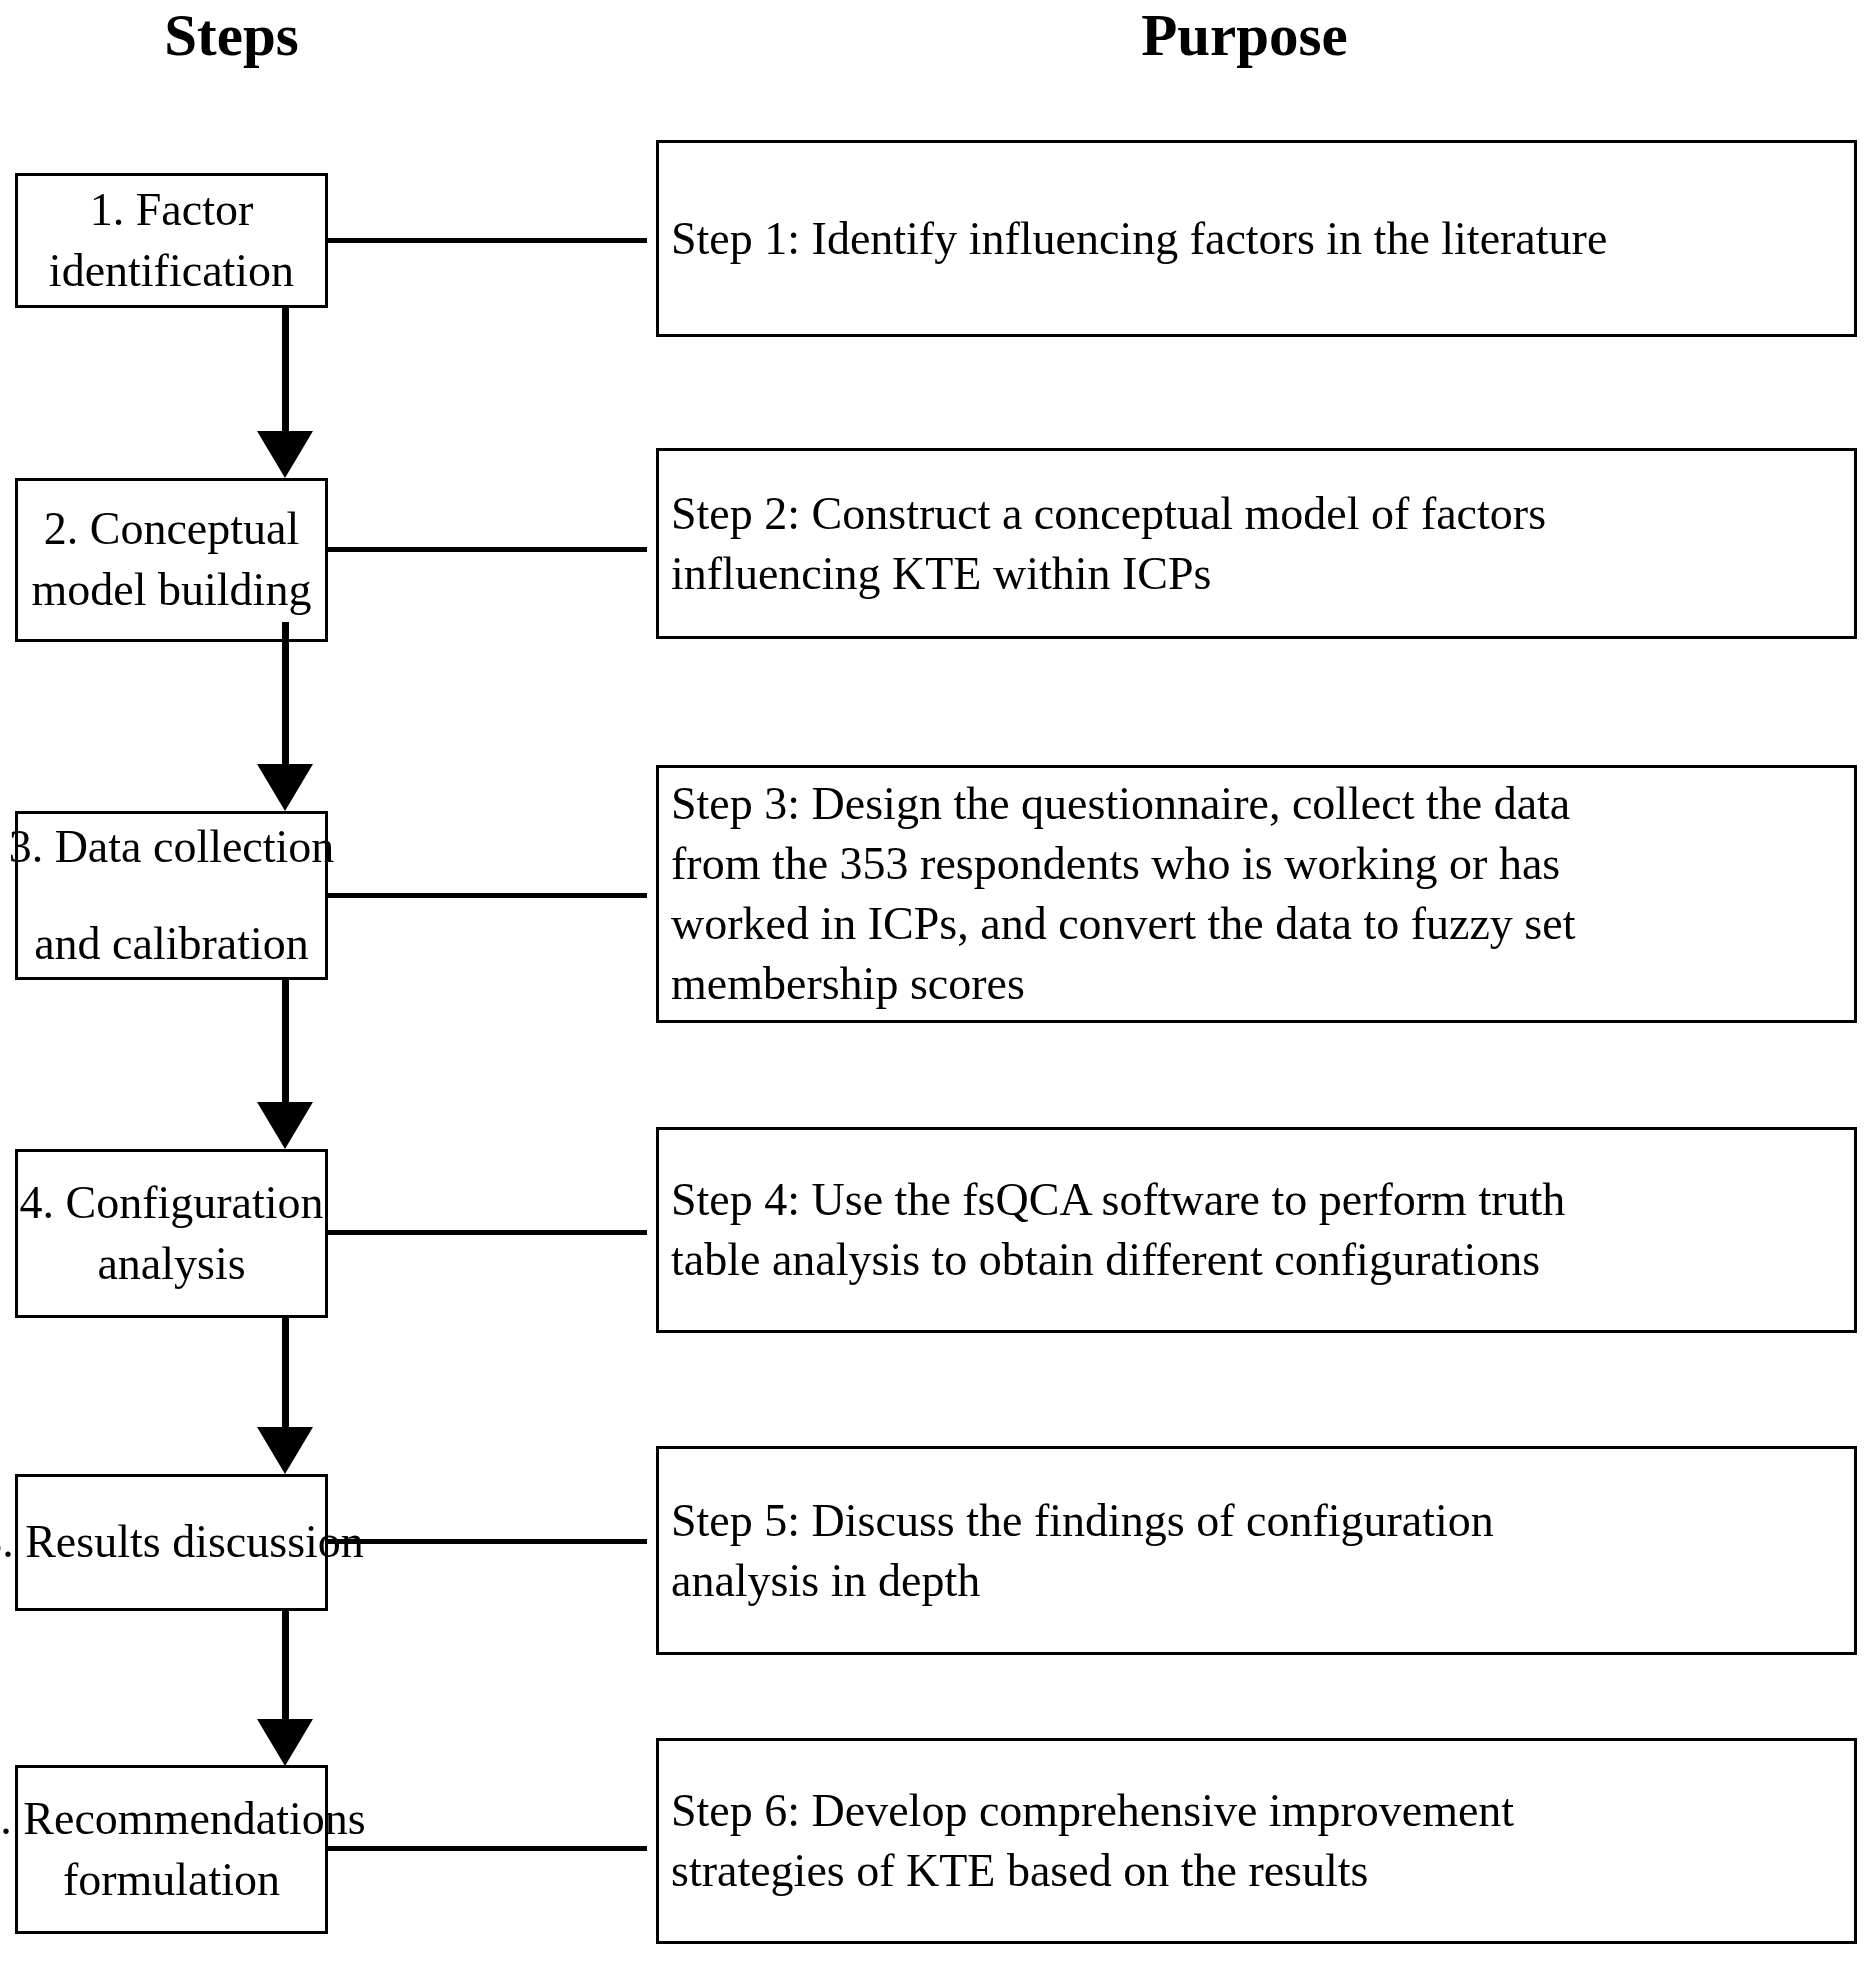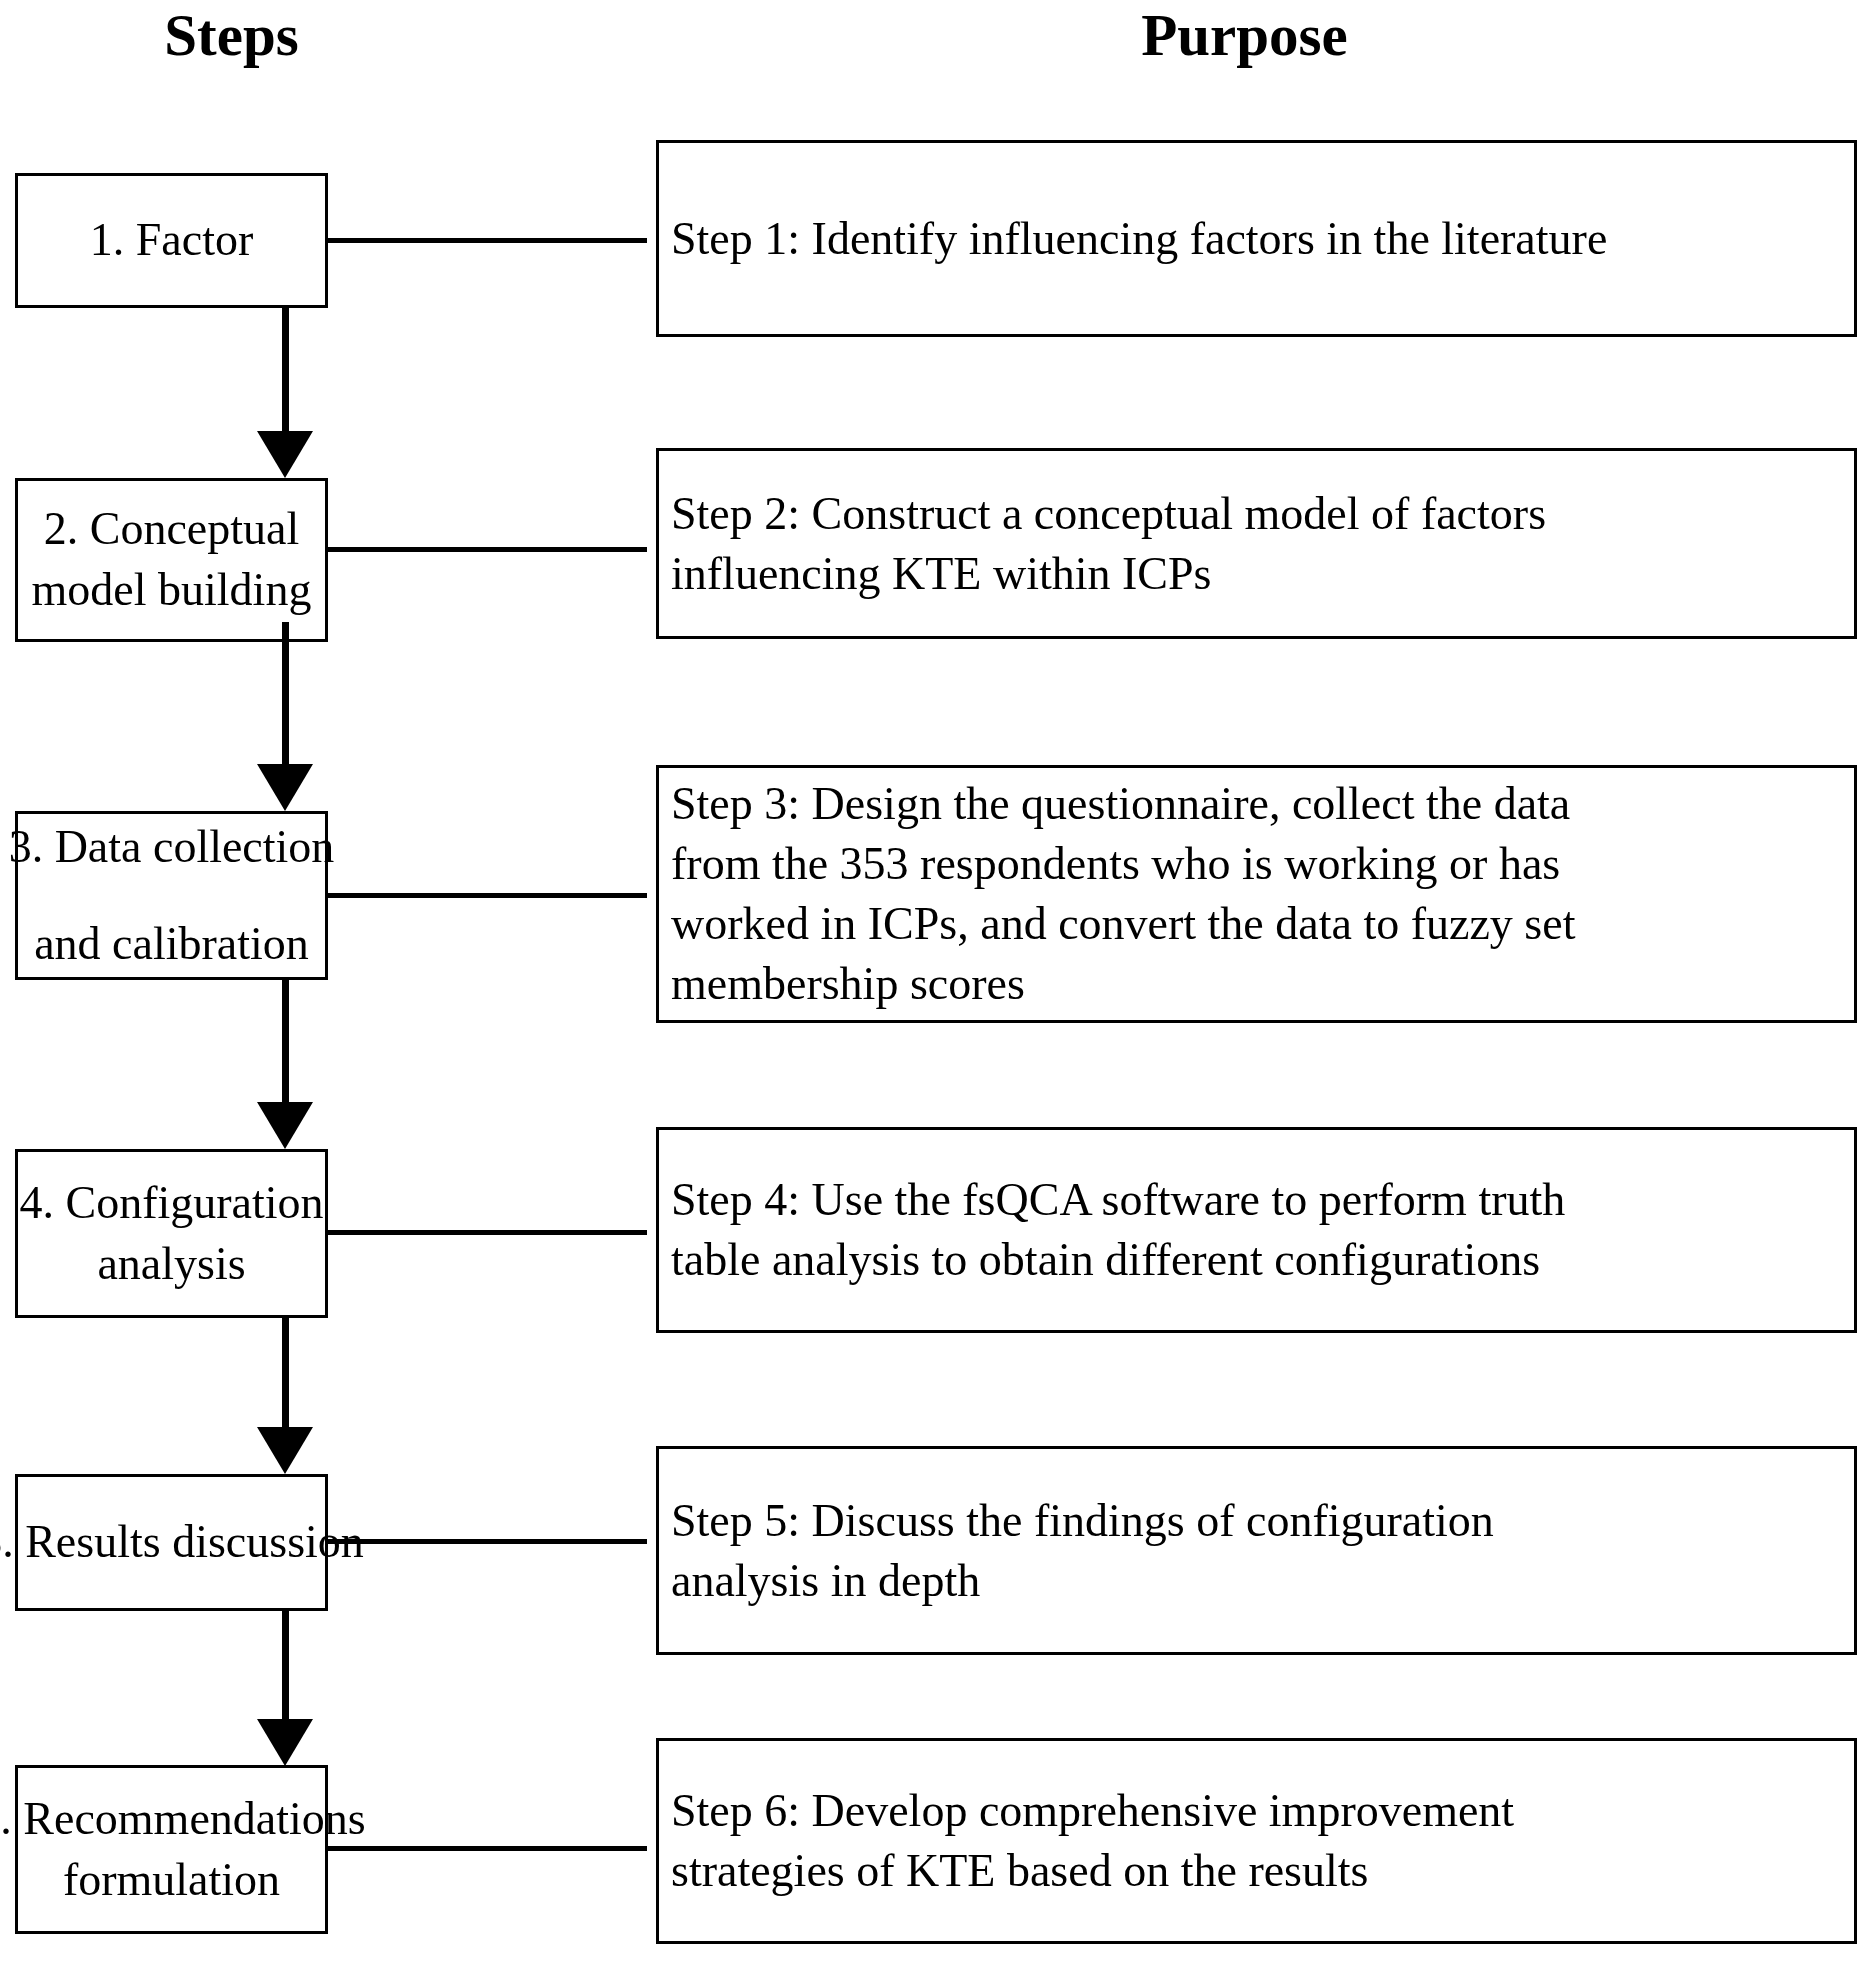--- a/index.html
+++ b/index.html
@@ -106,20 +106,21 @@
 <body>
 
 <div id="canvas">
 
   <div class="col-header" id="header-purpose">Purpose</div>
 
   <div class="col-header" id="header-steps">Steps</div>
 
   <div class="box step-box" style="top:173px; height:135px;">
     <div class="line">1. Factor</div>
+    <div class="line">identification</div>
   </div>
 
   <div class="box step-box" style="top:478px; height:164px;">
     <div class="line">2. Conceptual</div>
     <div class="line">model building</div>
   </div>
 
   <div class="box step-box" style="top:811px; height:169px;gap:36px;">
     <div class="line">3. Data collection</div>
     <div class="line">and calibration</div>

